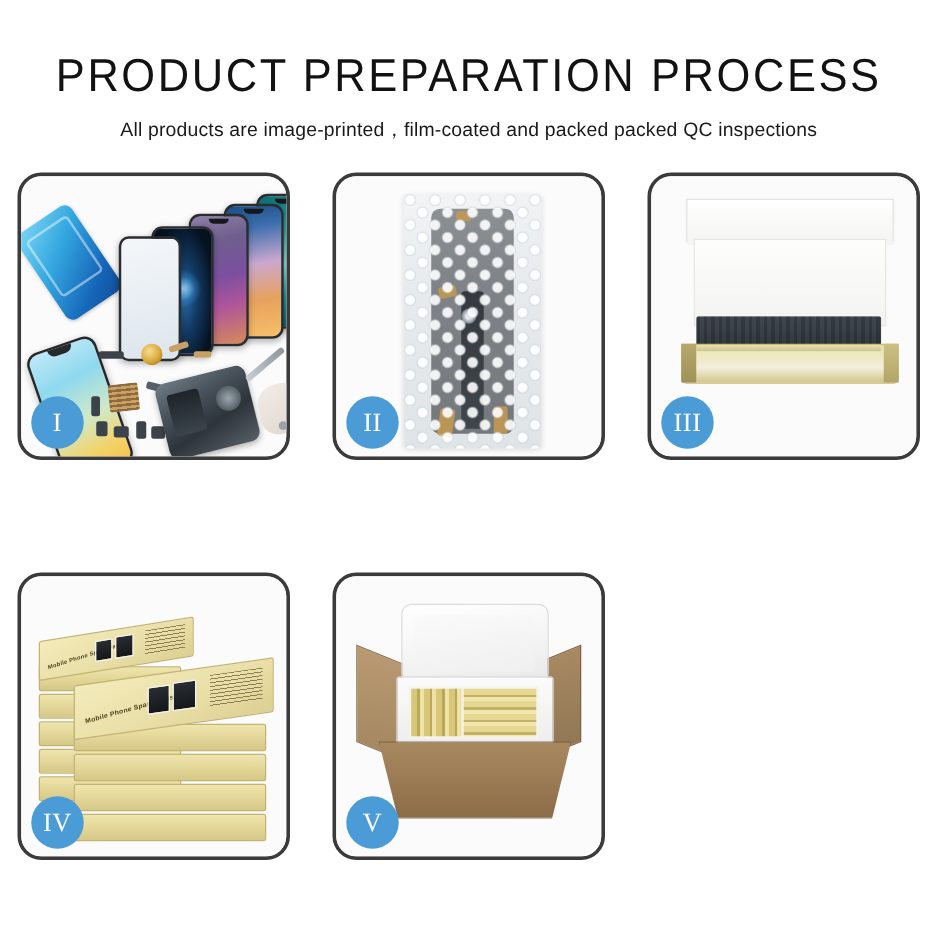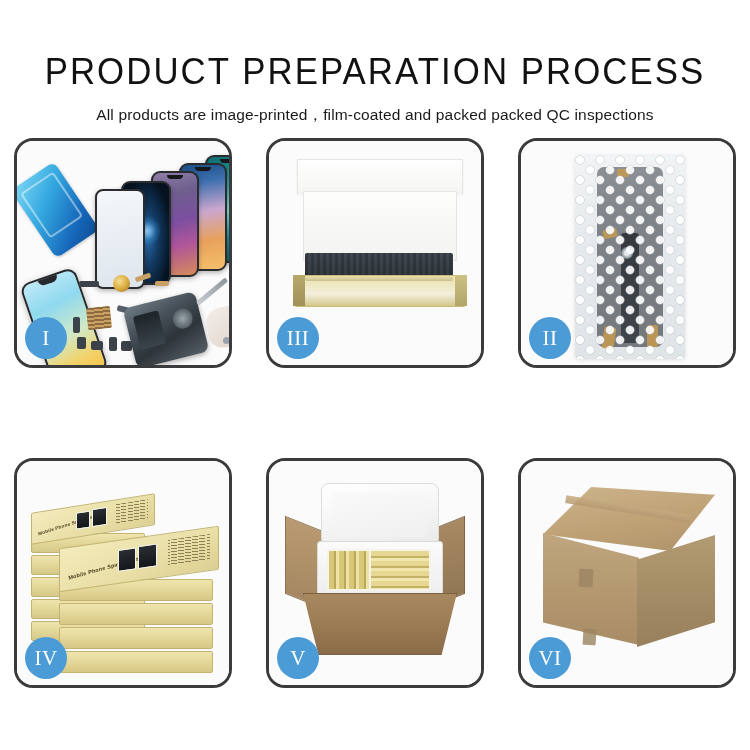--- a/index.html
+++ b/index.html
@@ -11,21 +11,21 @@
     width: 750px;
     height: 750px;
     font-family: "Liberation Sans", sans-serif;
     overflow: hidden;
     position: relative;
   }
 
   
   .header {
     position: absolute;
-    top: 11px; left: 0;
+    top: 0; left: 0;
     width: 750px;
     text-align: center;
   }
   .title {
     margin: 0;
     padding-top: 40px;
     font-size: 37px;
     font-weight: 400;
     letter-spacing: 2.2px;
     color: #121212;
@@ -478,32 +478,20 @@
         <div class="part p11"></div>
 
         <div class="chassis"></div>
         <div class="hand"></div>
         <div class="tool"></div>
         <div class="part p12"></div>
 
       </div>
     </div>
     <div class="badge">I</div>
-  </div>
-
-  <div class="panel">
-    <div class="panel-inner">
-      <div class="scene">
-        <div class="box3-lid"></div>
-        <div class="box3-back"></div>
-        <div class="box3-foam"></div>
-        <div class="box3-front"></div>
-      </div>
-    </div>
-    <div class="badge">III</div>
   </div>
 
   <div class="panel">
     <div class="panel-inner">
       <div class="scene">
         <div class="bag">
           <div class="inner-part"></div>
           <div class="flex-strip"></div>
           <div class="cam-dot"></div>
           <div class="gold-tab g1"></div>
@@ -513,20 +501,32 @@
           <div class="bubbles"></div>
         </div>
       </div>
     </div>
     <div class="badge">II</div>
   </div>
 
   <div class="panel">
     <div class="panel-inner">
       <div class="scene">
+        <div class="box3-lid"></div>
+        <div class="box3-back"></div>
+        <div class="box3-foam"></div>
+        <div class="box3-front"></div>
+      </div>
+    </div>
+    <div class="badge">III</div>
+  </div>
+
+  <div class="panel">
+    <div class="panel-inner">
+      <div class="scene">
         <div class="stack">
 
           <div class="sbox" style="left:4px;  top:48px;  width:112px; height:18px;"></div>
           <div class="sbox" style="left:4px;  top:70px;  width:112px; height:18px;"></div>
           <div class="sbox" style="left:4px;  top:92px;  width:112px; height:18px;"></div>
           <div class="sbox" style="left:4px;  top:114px; width:112px; height:18px;"></div>
           <div class="sbox" style="left:4px;  top:136px; width:112px; height:18px;"></div>
 
           <div class="sbox sb-top" style="left:4px; top:18px; width:122px; height:30px; transform:skewY(-9deg);">
             <div class="sb-label" style="left:6px; top:14px; transform:rotate(-9deg);">Mobile Phone Spare Parts</div>
@@ -563,27 +563,14 @@
         <div class="v-inner">
           <div class="v-stackA"></div>
           <div class="v-stackB"></div>
         </div>
         <div class="v-front"></div>
       </div>
     </div>
     <div class="badge">V</div>
   </div>
 
-  <div class="panel">
-    <div class="panel-inner">
-      <div class="scene">
-        <div class="c-top"></div>
-        <div class="c-tape"></div>
-        <div class="c-left"></div>
-        <div class="c-right"></div>
-        <div class="c-seam cs1"></div>
-        <div class="c-seam cs2"></div>
-      </div>
-    </div>
-    <div class="badge">VI</div>
-  </div>
 
 </div>
 
 </body></html>

